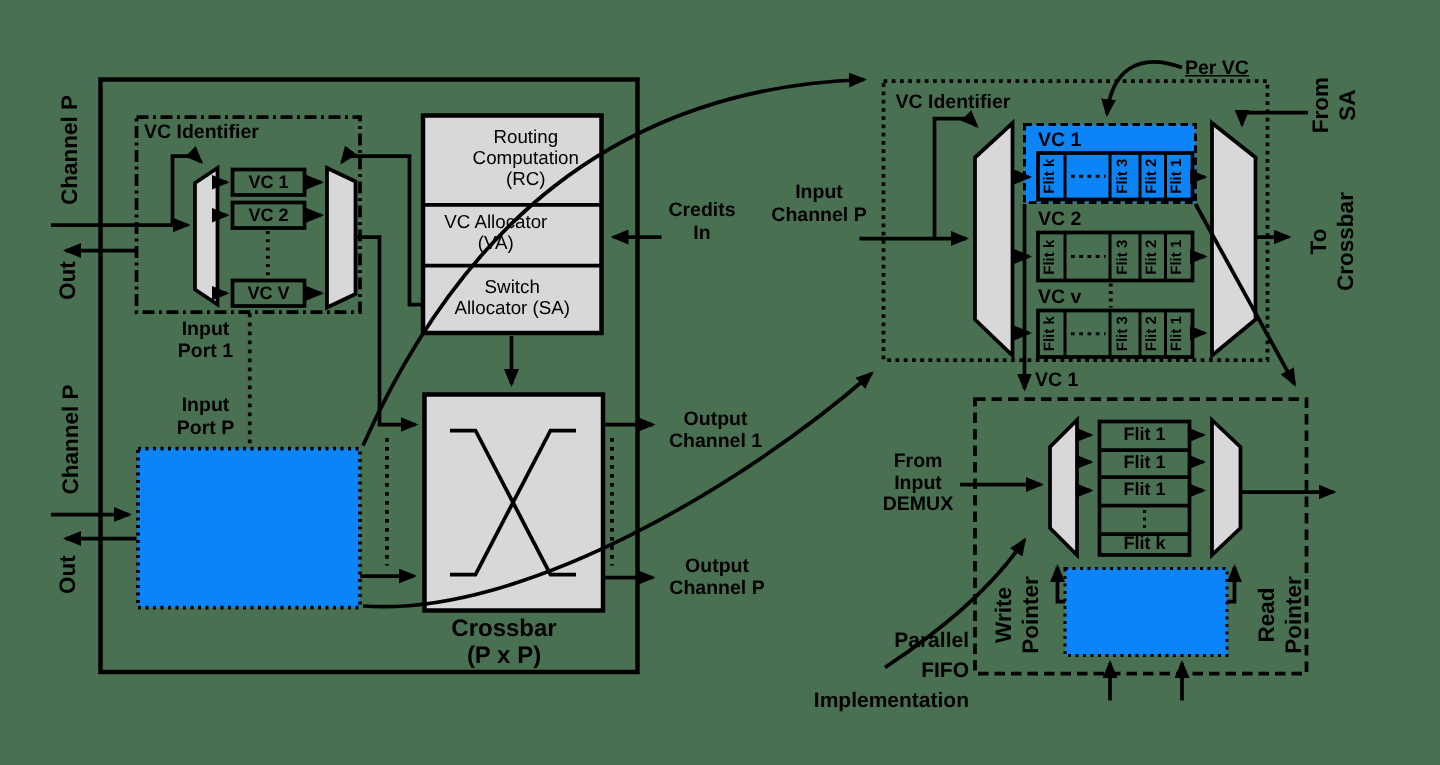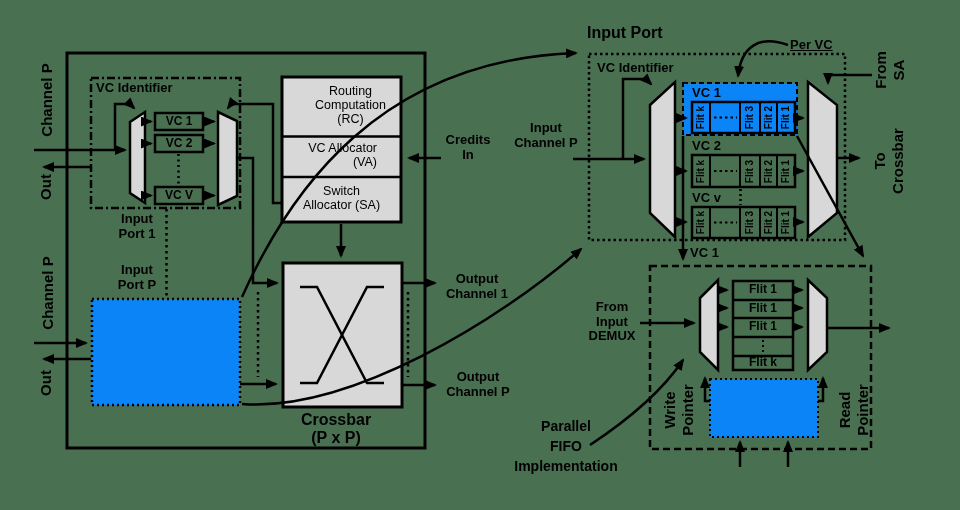--- a/index.html
+++ b/index.html
@@ -168,34 +168,33 @@
 <div class="lbl b" style="left:155px;top:115px;width:48px;font-size:12px;">VC 1</div>
 <div class="lbl b" style="left:155px;top:137px;width:48px;font-size:12px;">VC 2</div>
 <div class="lbl b" style="left:155px;top:189px;width:48px;font-size:12px;">VC V</div>
 <div class="lbl b" style="left:77px;top:212px;width:120px;font-size:13px;">Input
 Port 1</div>
 <div class="lbl b" style="left:77px;top:263px;width:120px;font-size:13px;">Input
 Port P</div>
 <div class="lbl" style="left:284px;top:84px;width:133px;font-size:12.5px;">Routing
 Computation
 (RC)</div>
-<div class="lbl" style="left:284px;top:141px;width:93px;font-size:12.5px;text-align:right;">VC Allocator
+<div class="lbl" style="left:284px;top:141px;width:93px;font-size:12.5px;">VC Allocator
 (VA)</div>
 <div class="lbl" style="left:284px;top:184px;width:115px;font-size:12.5px;">Switch
 Allocator (SA)</div>
 <div class="lbl b" style="left:408px;top:133px;width:120px;font-size:13px;">Credits
 In</div>
 <div class="lbl b" style="left:261px;top:411px;width:150px;font-size:16px;">Crossbar
 (P x P)</div>
 <div class="lbl b" style="left:402px;top:272px;width:150px;font-size:13px;">Output
 Channel 1</div>
 <div class="lbl b" style="left:403px;top:370px;width:150px;font-size:13px;">Output
 Channel P</div>
 
-<div class="lbl b la" style="left:587px;top:24px;width:140px;font-size:16px;">Input Port</div>
 <div class="lbl b la" style="left:790px;top:38px;width:70px;font-size:13px;text-decoration:underline;">Per VC</div>
 <div class="lbl b la" style="left:597px;top:61px;width:110px;font-size:13px;">VC Identifier</div>
 <div class="lbl b" style="left:471px;top:121px;width:150px;font-size:13px;">Input
 Channel P</div>
 <div class="lbl b la" style="left:692px;top:86px;width:50px;font-size:13px;">VC 1</div>
 <div class="lbl b la" style="left:692px;top:139px;width:50px;font-size:13px;">VC 2</div>
 <div class="lbl b la" style="left:692px;top:191px;width:50px;font-size:13px;">VC v</div>
 
 <div class="lbl b rot" style="left:687px;top:111px;width:28px;height:13px;font-size:10px;">Flit k</div>
 <div class="lbl b rot" style="left:736px;top:111px;width:28px;height:13px;font-size:10px;">Flit 3</div>
@@ -222,17 +221,17 @@
 Input
 DEMUX</div>
 <div class="lbl b" style="left:733px;top:283px;width:60px;font-size:12px;">Flit 1</div>
 <div class="lbl b" style="left:733px;top:302px;width:60px;font-size:12px;">Flit 1</div>
 <div class="lbl b" style="left:733px;top:320px;width:60px;font-size:12px;">Flit 1</div>
 <div class="lbl b" style="left:733px;top:356px;width:60px;font-size:12px;">Flit k</div>
 <div class="lbl b rot" style="left:604px;top:392px;width:150px;height:36px;font-size:15px;line-height:18px;">Write
 Pointer</div>
 <div class="lbl b rot" style="left:779px;top:392px;width:150px;height:36px;font-size:15px;line-height:18px;">Read
 Pointer</div>
-<div class="lbl b" style="left:486px;top:416px;width:160px;font-size:14px;line-height:20px;">Parallel
+<div class="lbl b" style="left:486px;top:416px;width:160px;font-size:14px;line-height:20px;text-align:right;">Parallel
 FIFO
 Implementation</div>
 
 </div>
 
 </body></html>

